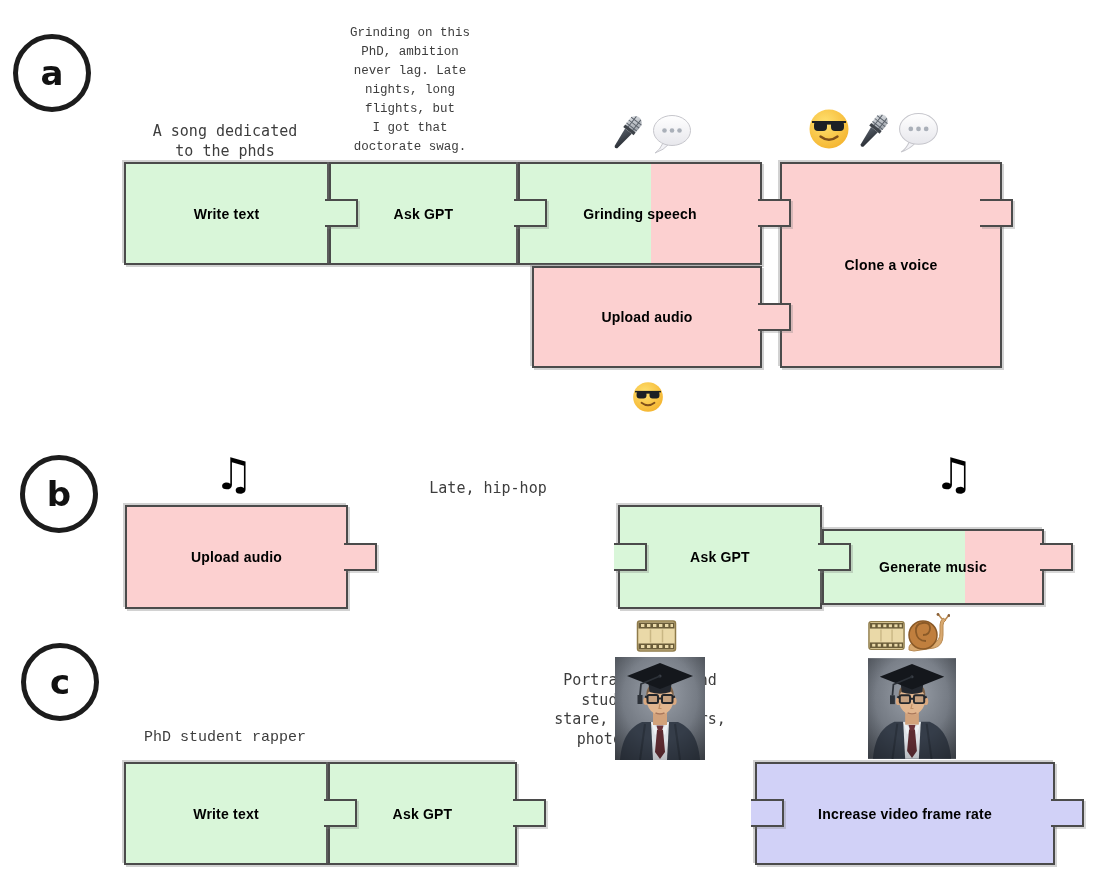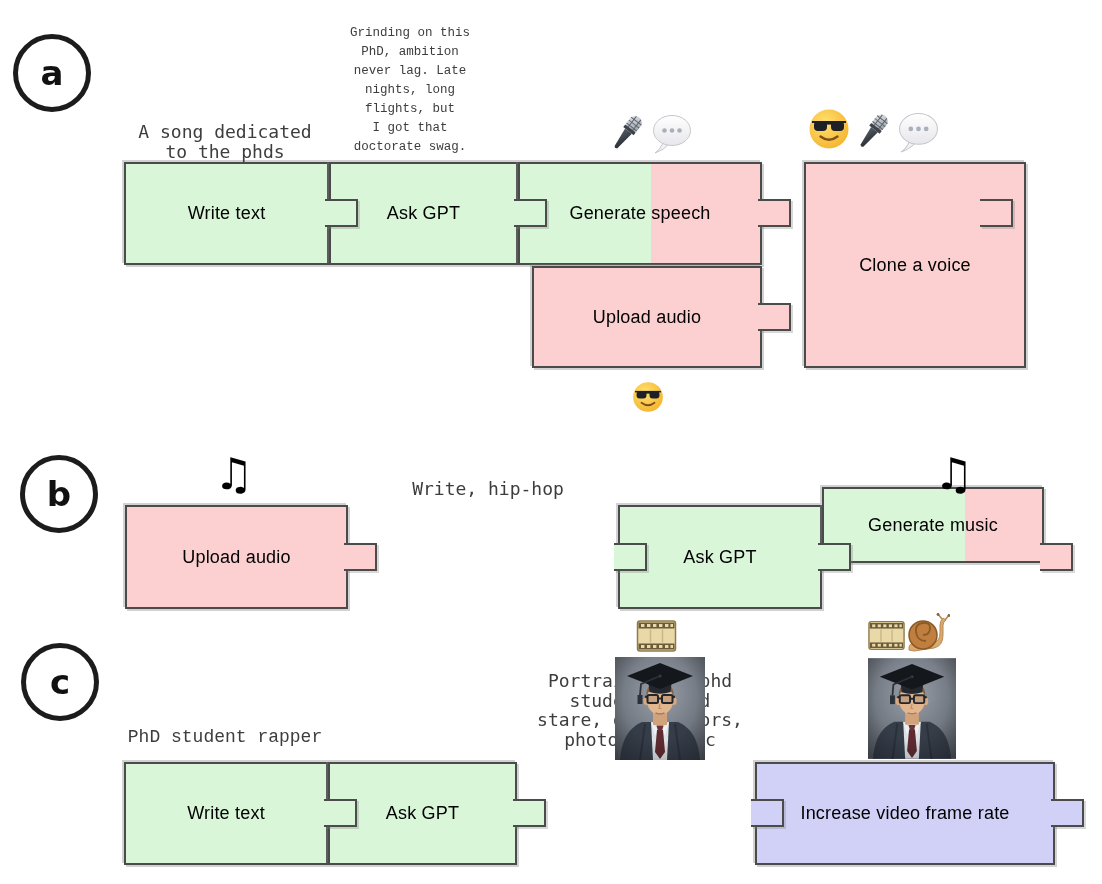--- a/index.html
+++ b/index.html
@@ -4,27 +4,27 @@
 <style>
   html,body{margin:0;padding:0;background:#fff;}
   .canvas{position:relative;width:1102px;height:884px;background:#ffffff;overflow:hidden;
           font-family:"Liberation Sans",sans-serif;}
   .badge{position:absolute;width:78px;height:78px;border:5px solid #1c1c1c;border-radius:50%;
          background:#fff;box-sizing:border-box;display:flex;align-items:center;justify-content:center;
          font-family:"DejaVu Sans",sans-serif;font-weight:bold;font-size:34px;color:#111;z-index:3;}
   .block{position:absolute;border:2px solid #4b4b4b;box-sizing:border-box;z-index:1;
          display:flex;align-items:center;justify-content:center;
          box-shadow:-2px -2px 0 rgba(125,125,125,.35), 2px 2px 0 rgba(125,125,125,.35);}
-  .block .lbl{font-size:18px;font-weight:400;color:#000;letter-spacing:.2px;text-align:left;}
+  .block .lbl{font-size:14px;font-weight:700;color:#000;letter-spacing:.2px;text-align:left;}
   .tab{position:absolute;border:2px solid #4b4b4b;border-left:none;box-sizing:border-box;z-index:2;
        box-shadow:2px 2px 0 rgba(125,125,125,.3);}
   .fill-green{background:#d9f6d9;}
   .fill-pink{background:#fcd0d0;}
   .fill-purple{background:#d1d1f7;}
-  .note{position:absolute;font-family:"DejaVu Sans Mono",monospace;font-size:18px;line-height:19.5px;
+  .note{position:absolute;font-family:"DejaVu Sans Mono",monospace;font-size:15px;line-height:19.5px;
         color:#3d3d3d;text-align:center;white-space:pre-line;z-index:3;}
   .note.small{font-size:12.5px;line-height:19px;}
   .icon{position:absolute;overflow:visible;z-index:3;}
   .music-note{position:absolute;font-family:"DejaVu Sans",sans-serif;font-size:44px;line-height:44px;
               color:#000;z-index:3;}
   .defs-holder{position:absolute;width:0;height:0;overflow:hidden;}
 </style>
 </head>
 <body>
 
@@ -173,52 +173,52 @@
       <use href="#sym-balloon"></use>
     </svg>
 
   <div class="block fill-green" style="left:124px;top:162px;width:205px;height:103px;">
     <span class="lbl">Write text</span>
   </div>
   <div class="block fill-green" style="left:329px;top:162px;width:189px;height:103px;">
     <span class="lbl">Ask GPT</span>
   </div>
   <div class="block" style="left:518px;top:162px;width:244px;height:103px;background:linear-gradient(90deg,#d9f6d9 0 54.5%,#fcd0d0 54.5% 100%);">
-    <span class="lbl">Generate speech</span>
-  </div>
-  <div class="block fill-pink" style="left:804px;top:162px;width:222px;height:206px;">
+    <span class="lbl">Grinding speech</span>
+  </div>
+  <div class="block fill-pink" style="left:780px;top:162px;width:222px;height:206px;">
     <span class="lbl">Clone a voice</span>
   </div>
   <div class="block fill-pink" style="left:532px;top:266px;width:230px;height:102px;">
     <span class="lbl">Upload audio</span>
   </div>
 
   <div class="tab fill-green" style="left:325px;top:199px;width:33px;height:28px;"></div>
   <div class="tab fill-green" style="left:514px;top:199px;width:33px;height:28px;"></div>
   <div class="tab fill-pink" style="left:758px;top:199px;width:33px;height:28px;"></div>
   <div class="tab fill-pink" style="left:758px;top:303px;width:33px;height:28px;"></div>
   <div class="tab fill-pink" style="left:980px;top:199px;width:33px;height:28px;"></div>
 
   <svg class="icon" style="left:632px;top:381px;width:32px;height:32px;">
       <use href="#sym-sunface"></use>
     </svg>
 
   <div class="badge" style="left:20px;top:455px;">b</div>
 
   <div class="music-note" style="left:214px;top:452px;">♫</div>
-  <div class="note" style="left:408px;top:479px;width:160px;">Write, hip-hop</div>
+  <div class="note" style="left:408px;top:479px;width:160px;">Late, hip-hop</div>
   <div class="music-note" style="left:934px;top:452px;">♫</div>
 
   <div class="block fill-pink" style="left:125px;top:505px;width:223px;height:104px;">
     <span class="lbl">Upload audio</span>
   </div>
   <div class="block fill-green" style="left:618px;top:505px;width:204px;height:104px;">
     <span class="lbl">Ask GPT</span>
   </div>
-  <div class="block" style="left:822px;top:487px;width:222px;height:76px;background:linear-gradient(90deg,#d9f6d9 0 64.5%,#fcd0d0 64.5% 100%);">
+  <div class="block" style="left:822px;top:529px;width:222px;height:76px;background:linear-gradient(90deg,#d9f6d9 0 64.5%,#fcd0d0 64.5% 100%);">
     <span class="lbl">Generate music</span>
   </div>
 
   <div class="tab fill-pink" style="left:344px;top:543px;width:33px;height:28px;"></div>
   <div class="tab fill-green" style="left:614px;top:543px;width:33px;height:28px;"></div>
   <div class="tab fill-green" style="left:818px;top:543px;width:33px;height:28px;"></div>
   <div class="tab fill-pink" style="left:1040px;top:543px;width:33px;height:28px;"></div>
 
   <div class="badge" style="left:21px;top:643px;">c</div>
 

